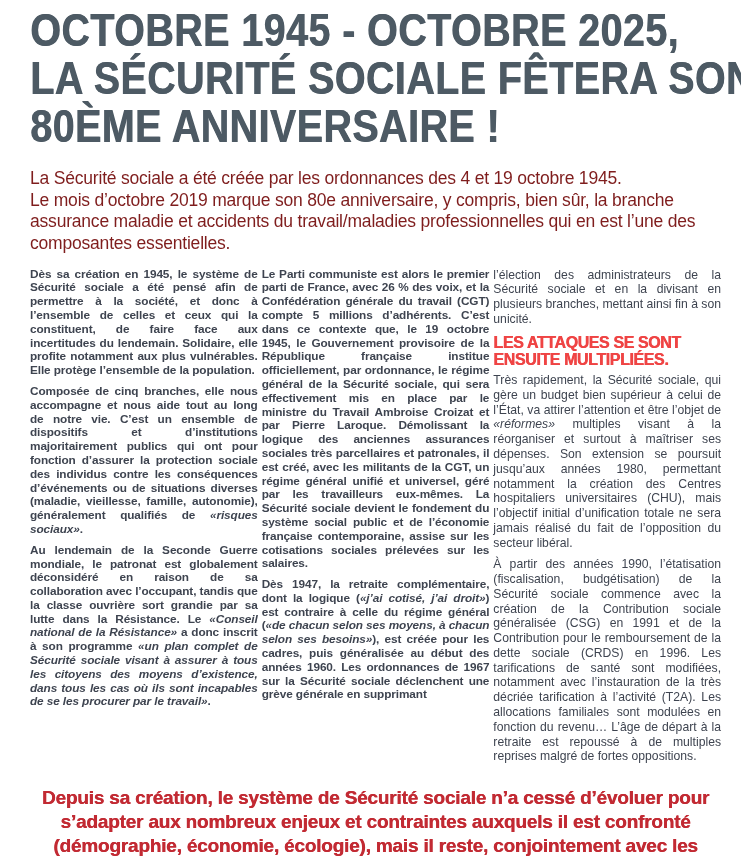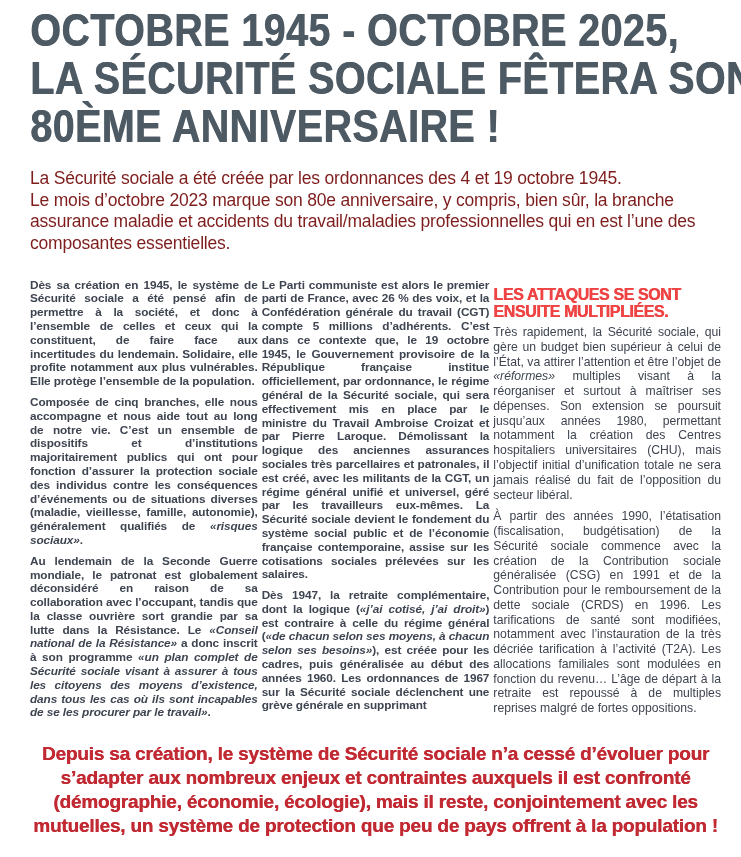--- a/index.html
+++ b/index.html
@@ -33,23 +33,22 @@
     color: #7f1d1d;
     font-size: 17.5px;
     line-height: 1.24;
     letter-spacing: -0.2px;
   }
 
   
   .columns {
     display: flex;
     gap: 4px;
-    margin-top: 24px;
+    margin-top: 13px;
     color: #3e4450;
-    justify-content: flex-end;
   }
   .col { flex: 1 1 0; min-width: 0; }
   .col p {
     margin: 0 0 7px 0;
     text-align: justify;
     hyphens: auto;
     -webkit-hyphens: auto;
   }
   .col-bold p {
     font-weight: 700;
@@ -90,34 +89,37 @@
 <div class="page">
 
   <h1 class="title">
     <div class="title-line">OCTOBRE 1945 - OCTOBRE 2025,</div>
     <div class="title-line">LA SÉCURITÉ SOCIALE FÊTERA SON</div>
     <div class="title-line">80ÈME ANNIVERSAIRE !</div>
   </h1>
 
   <div class="intro">
     <div>La Sécurité sociale a été créée par les ordonnances des 4 et 19 octobre 1945.</div>
-    <div>Le mois d’octobre 2023 marque son 80e anniversaire, y compris, bien sûr, la branche assurance maladie et accidents du travail/maladies professionnelles qui en est l’une des composantes essentielles.</div>
+    <div>Le mois d’octobre 2019 marque son 80e anniversaire, y compris, bien sûr, la branche assurance maladie et accidents du travail/maladies professionnelles qui en est l’une des composantes essentielles.</div>
   </div>
 
   <div class="columns">
     <div class="col col-bold">
         <p><span>Dès sa création en 1945, le système de Sécurité sociale a été pensé afin de permettre à la société, et donc à l’ensemble de celles et ceux qui la constituent, de faire face aux incertitudes du lendemain. Solidaire, elle profite notamment aux plus vulnérables. Elle protège l’ensemble de la population.</span></p>
         <p><span>Composée de cinq branches, elle nous accompagne et nous aide tout au long de notre vie. C’est un ensemble de dispositifs et d’institutions majoritairement publics qui ont pour fonction d’assurer la protection sociale des individus contre les conséquences d’événements ou de situations diverses (maladie, vieillesse, famille, autonomie), généralement qualifiés de </span><em>«risques sociaux»</em><span>.</span></p>
         <p><span>Au lendemain de la Seconde Guerre mondiale, le patronat est globalement déconsidéré en raison de sa collaboration avec l’occupant, tandis que la classe ouvrière sort grandie par sa lutte dans la Résistance. Le </span><em>«Conseil national de la Résistance»</em><span> a donc inscrit à son programme </span><em>«un plan complet de Sécurité sociale visant à assurer à tous les citoyens des moyens d’existence, dans tous les cas où ils sont incapables de se les procurer par le travail»</em><span>.</span></p>
       </div>
     <div class="col col-bold">
         <p><span>Le Parti communiste est alors le premier parti de France, avec 26 % des voix, et la Confédération générale du travail (CGT) compte 5 millions d’adhérents. C’est dans ce contexte que, le 19 octobre 1945, le Gouvernement provisoire de la République française institue officiellement, par ordonnance, le régime général de la Sécurité sociale, qui sera effectivement mis en place par le ministre du Travail Ambroise Croizat et par Pierre Laroque. Démolissant la logique des anciennes assurances sociales très parcellaires et patronales, il est créé, avec les militants de la CGT, un régime général unifié et universel, géré par les travailleurs eux-mêmes. La Sécurité sociale devient le fondement du système social public et de l’économie française contemporaine, assise sur les cotisations sociales prélevées sur les salaires.</span></p>
         <p><span>Dès 1947, la retraite complémentaire, dont la logique (</span><em>«j’ai cotisé, j’ai droit»</em><span>) est contraire à celle du régime général (</span><em>«de chacun selon ses moyens, à chacun selon ses besoins»</em><span>), est créée pour les cadres, puis généralisée au début des années 1960. Les ordonnances de 1967 sur la Sécurité sociale déclenchent une grève générale en supprimant</span></p>
       </div>
     <div class="col col-regular">
+      <div>
+          <p><span>l’élection des administrateurs de la Sécurité sociale et en la divisant en plusieurs branches, mettant ainsi fin à son unicité.</span></p>
+        </div>
       <h2 class="attacks-heading">LES ATTAQUES SE SONT ENSUITE MULTIPLIÉES.</h2>
       <div>
           <p><span>Très rapidement, la Sécurité sociale, qui gère un budget bien supérieur à celui de l’État, va attirer l’attention et être l’objet de </span><em>«réformes»</em><span> multiples visant à la réorganiser et surtout à maîtriser ses dépenses. Son extension se poursuit jusqu’aux années 1980, permettant notamment la création des Centres hospitaliers universitaires (CHU), mais l’objectif initial d’unification totale ne sera jamais réalisé du fait de l’opposition du secteur libéral.</span></p>
           <p><span>À partir des années 1990, l’étatisation (fiscalisation, budgétisation) de la Sécurité sociale commence avec la création de la Contribution sociale généralisée (CSG) en 1991 et de la Contribution pour le remboursement de la dette sociale (CRDS) en 1996. Les tarifications de santé sont modifiées, notamment avec l’instauration de la très décriée tarification à l’activité (T2A). Les allocations familiales sont modulées en fonction du revenu… L’âge de départ à la retraite est repoussé à de multiples reprises malgré de fortes oppositions.</span></p>
         </div>
     </div>
   </div>
 
   <div class="outro">
     <div class="outro-lead">Depuis sa création, le système de Sécurité sociale n’a cessé d’évoluer pour s’adapter aux nombreux enjeux et contraintes auxquels il est confronté (démographie, économie, écologie), mais il reste, conjointement avec les mutuelles, un système de protection que peu de pays offrent à la population !</div>

